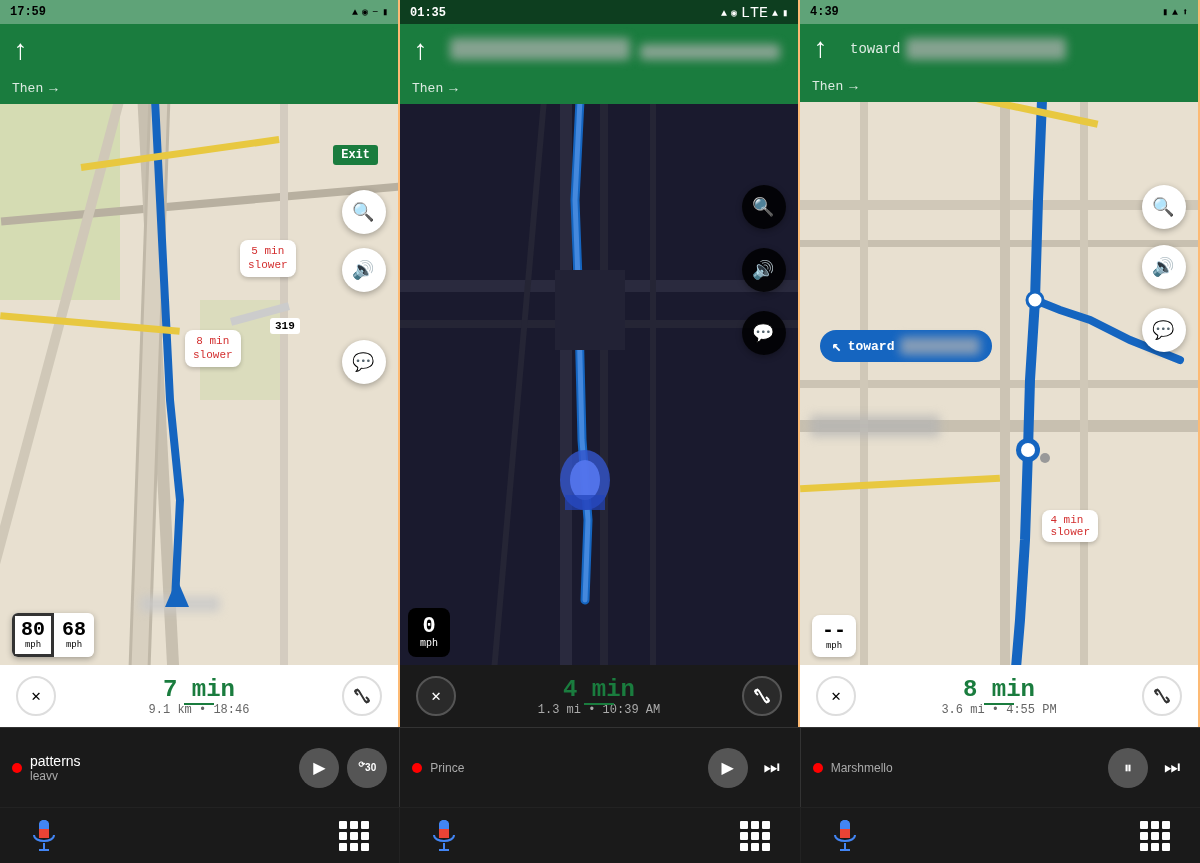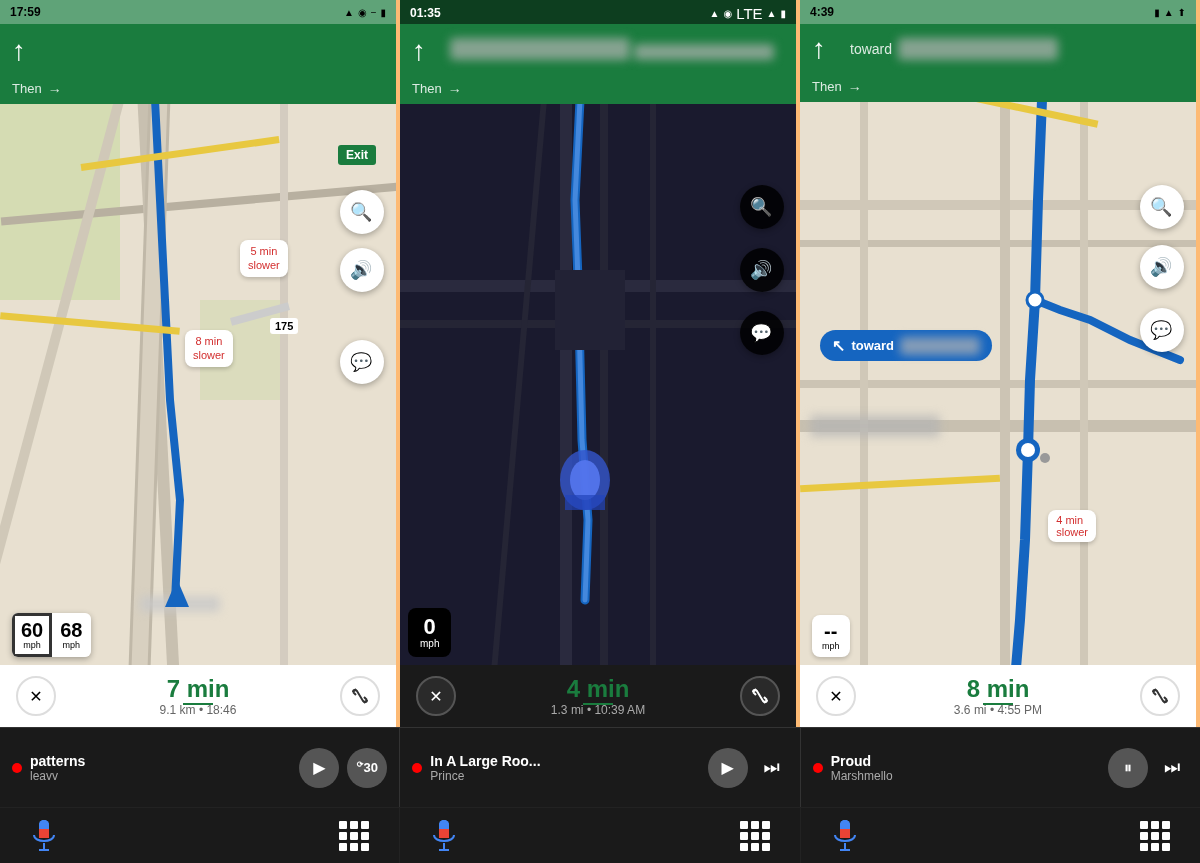--- a/index.html
+++ b/index.html
@@ -16,21 +16,22 @@
     .screens-row {
       display: flex;
       flex: 1;
       height: 680px;
     }
 
     .screen {
       flex: 1;
       position: relative;
       overflow: hidden;
-      border-right: 4px solid #fdba74;
+      border-right: 2px solid #fdba74;
+      font-family: Liberation Mono, monospace;
     }
 
     
     .map-bg {
       position: absolute;
       top: 0; left: 0; right: 0; bottom: 0;
     }
 
     
     .screen-1 .map-bg {
@@ -341,21 +342,21 @@
     }
 
     .music-info {
       flex: 1;
       min-width: 0;
     }
 
     .music-title {
       color: white;
       font-size: 14px;
-      font-weight: bold;
+      font-weight: normal;
       white-space: nowrap;
       overflow: hidden;
       text-overflow: ellipsis;
     }
 
     .music-artist {
       color: #aaa;
       font-size: 12px;
     }
 
@@ -568,37 +569,37 @@
 
     <div class="map-element exit-sign" style="top:145px;right:20px;z-index:50;">Exit</div>
 
     <div class="traffic-label map-element" style="top:240px;left:240px;">
       <span style="color:#d32f2f;font-size:11px;">5 min<br>slower</span>
     </div>
     <div class="traffic-label map-element" style="top:330px;left:185px;">
       <span style="color:#d32f2f;font-size:11px;">8 min<br>slower</span>
     </div>
 
-    <div class="map-element" style="top:318px;left:270px;background:white;border-radius:3px;padding:2px 5px;font-size:11px;font-weight:bold;">175</div>
+    <div class="map-element" style="top:318px;left:270px;background:white;border-radius:3px;padding:2px 5px;font-size:11px;font-weight:bold;">319</div>
 
     <div style="position:absolute;bottom:120px;left:165px;z-index:30;">
       <div style="width:0;height:0;border-left:12px solid transparent;border-right:12px solid transparent;border-bottom:28px solid #1565C0;"></div>
     </div>
 
     <div class="map-element blurred-text" style="bottom:115px;left:140px;width:80px;height:16px;background:rgba(200,200,200,0.8);"></div>
 
     <div class="circle-btn" style="right:12px;top:190px;">🔍</div>
 
     <div class="circle-btn" style="right:12px;top:248px;">🔊</div>
 
     <div class="circle-btn" style="right:12px;top:340px;">💬</div>
 
     <div class="speed-box">
       <div class="speed-limit">
-        <div class="speed-limit-number">60</div>
+        <div class="speed-limit-number">80</div>
         <div class="speed-limit-unit">mph</div>
       </div>
       <div class="current-speed">
         <div class="current-speed-number">68</div>
         <div class="current-speed-unit">mph</div>
       </div>
     </div>
 
     <div class="nav-bottom">
       <div class="close-btn-round">✕</div>
@@ -807,41 +808,39 @@
   <div class="music-section">
     <span class="youtube-dot"></span>
     <div class="music-info">
       <div class="music-title">patterns</div>
       <div class="music-artist">leavv</div>
     </div>
     <div class="music-controls">
       <div class="music-btn">▶</div>
       <div class="music-btn" style="font-size:12px;font-weight:bold;">
         <span style="font-size:8px;position:relative;top:-3px;">⟳</span>
-          <span style="font-size:13px;">30</span>
+          <span style="font-size:10px;">30</span>
       </div>
     </div>
   </div>
 
   <div class="music-section">
     <span class="youtube-dot"></span>
     <div class="music-info">
-      <div class="music-title">In A Large Roo...</div>
       <div class="music-artist">Prince</div>
     </div>
     <div class="music-controls">
       <div class="music-btn">▶</div>
       <div class="music-btn music-btn-small">⏭</div>
     </div>
   </div>
 
   <div class="music-section" style="border-right:none;">
     <span class="youtube-dot"></span>
     <div class="music-info">
-      <div class="music-title">Proud</div>
       <div class="music-artist">Marshmello</div>
     </div>
     <div class="music-controls">
       <div class="music-btn">⏸</div>
       <div class="music-btn music-btn-small">⏭</div>
     </div>
   </div>
 </div>
 
 <div class="system-bar">

